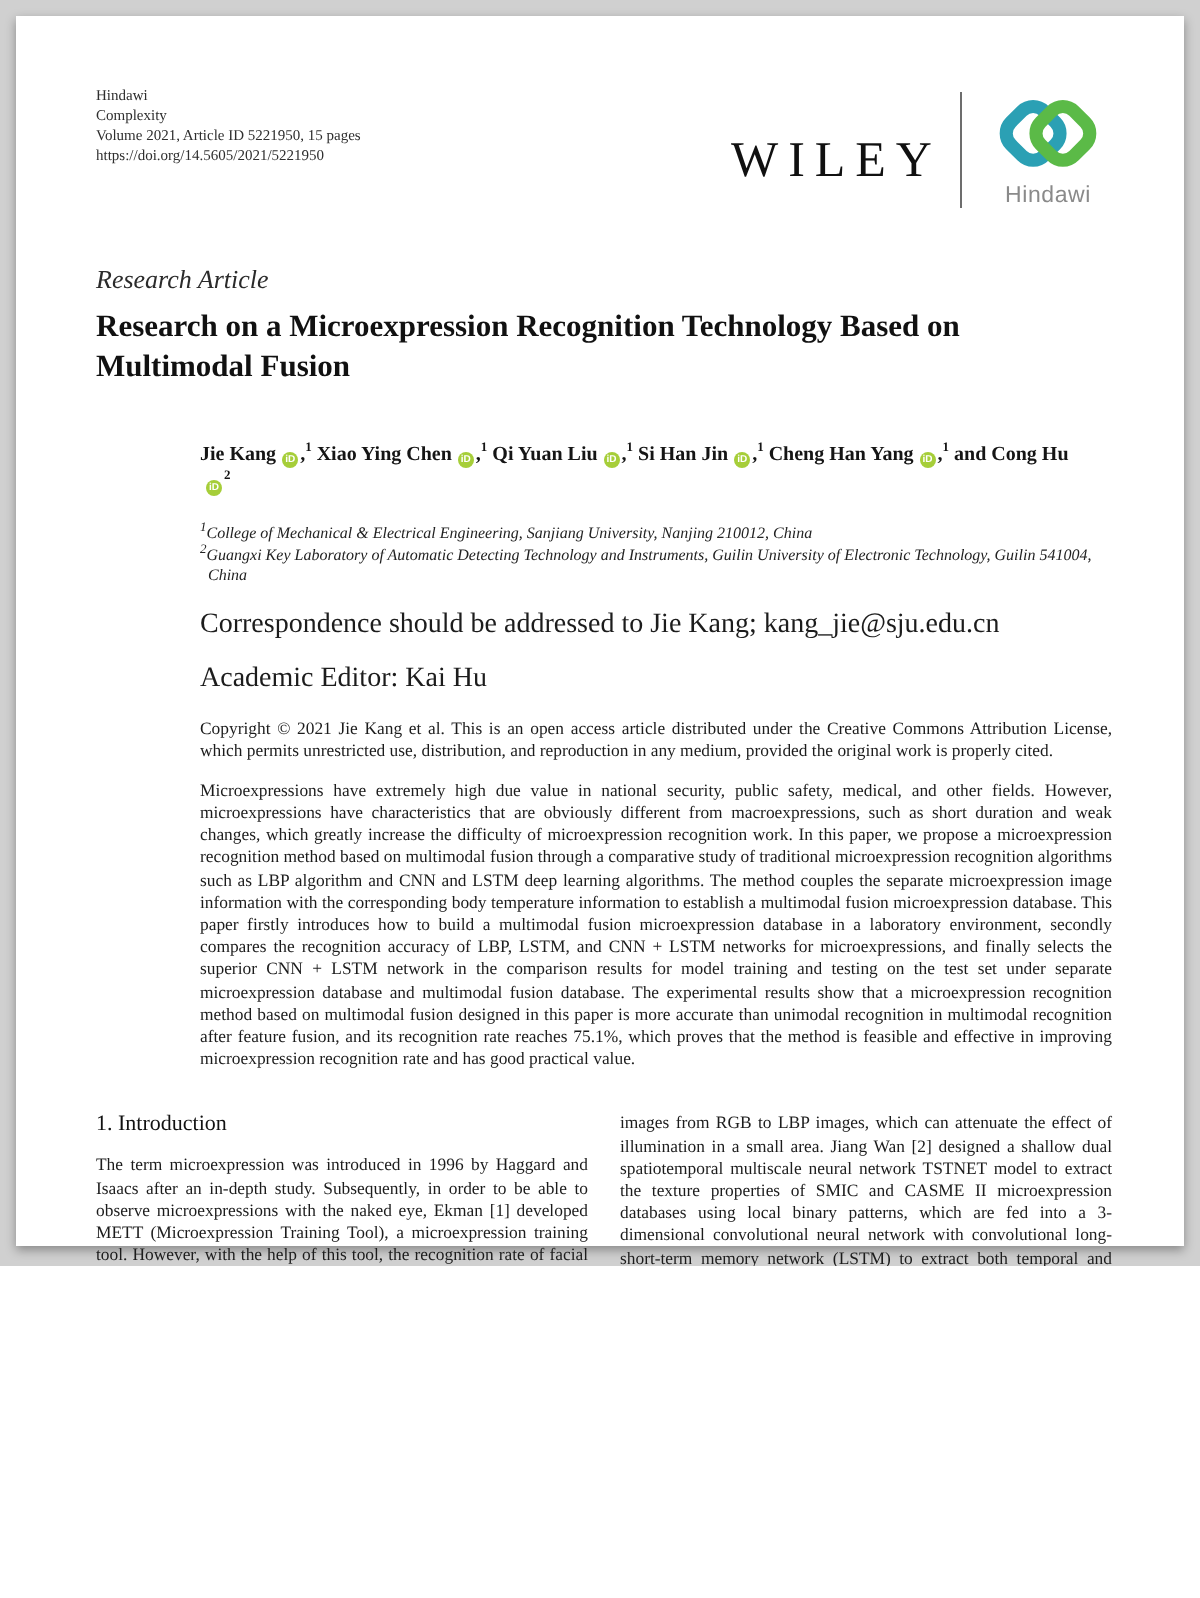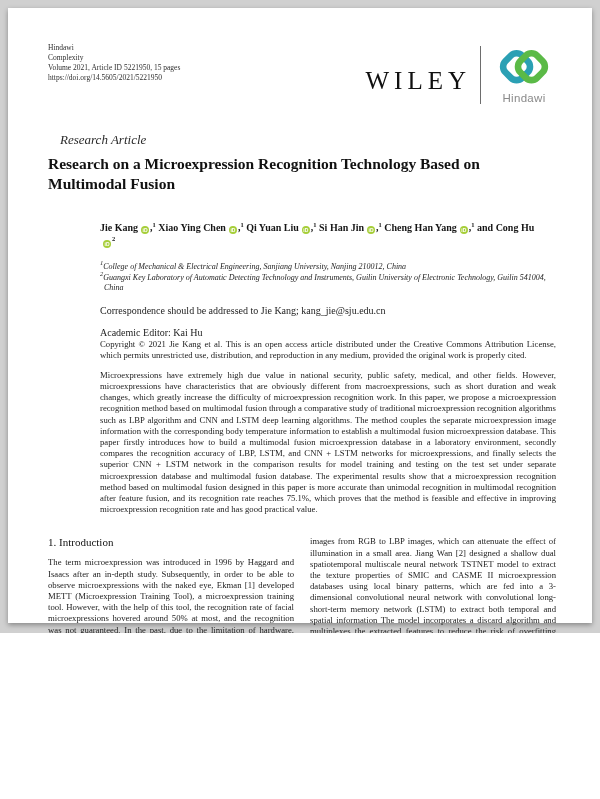--- a/index.html
+++ b/index.html
@@ -27,35 +27,35 @@
   .wiley {
     font-family: "Liberation Serif", serif;
     font-size: 25px; letter-spacing: 5px; color: #101010;
     align-self: flex-end; margin-bottom: 9px; font-weight: 400;
   }
   .logo-divider { width: 0; border-left: 1.5px solid #6d6d6d; height: 58px; margin: 1px 11px 0 9px; }
   .hindawi-logo { display: flex; flex-direction: column; align-items: center; width: 64px; }
   .hindawi-logo-text { font-family: "Liberation Sans", sans-serif; font-size: 11.5px; color: #8a8a8a; margin-top: 1px; letter-spacing: 0.3px; }
 
   
-  .kicker { font-style: italic; font-size: 13px; color: #2b2b2b; margin-top: 21px; margin-left: 12px; }
+  .kicker { font-style: italic; font-size: 13px; color: #2b2b2b; margin-top: 21px; }
   .title { font-weight: bold; font-size: 15.5px; line-height: 1.3; color: #111; margin-top: 6px; max-width: 505px; }
   .front { margin-left: 52px; }
   .authors { font-weight: bold; font-size: 10px; line-height: 14px; margin-top: 27px; max-width: 440px; color: #151515; }
   .orcid {
     display: inline-block; width: 8px; height: 8px; border-radius: 50%;
     background: #A6CE39; color: #fff; font-family: "Liberation Sans", sans-serif;
     font-size: 5px; font-weight: bold; line-height: 8px; text-align: center;
     margin: 0 1px 0 3px; vertical-align: -1px;
   }
   sup { font-size: 6.5px; line-height: 0; }
   .affils { margin-top: 13px; font-style: italic; font-size: 8px; line-height: 10.5px; color: #222; }
   .affil { padding-left: 4px; text-indent: -4px; }
-  .meta-line { font-size: 10px; margin-top: 11px; color: #1c1c1c; }
-  .copyright { font-size: 8.7px; line-height: 11px; margin-top: 1px; text-align: justify; color: #1c1c1c; }
+  .meta-line { font-size: 14px; margin-top: 11px; color: #1c1c1c; }
+  .copyright { font-size: 8.7px; line-height: 11px; margin-top: 11px; text-align: justify; color: #1c1c1c; }
   .abstract { font-size: 8.7px; line-height: 11.2px; margin-top: 9px; text-align: justify; color: #1c1c1c; }
 
   
   .body-section { margin-top: 21px; }
   .columns { display: flex; gap: 16px; }
   .col { flex: 1; min-width: 0; }
   .section-heading { font-weight: normal; font-size: 11px; color: #111; margin: 0 0 9px 0; }
   .bodytext { font-size: 8.7px; line-height: 11.2px; text-align: justify; margin: 0; color: #1c1c1c; }
   .bodytext.indent { text-indent: 10px; }
 </style>

